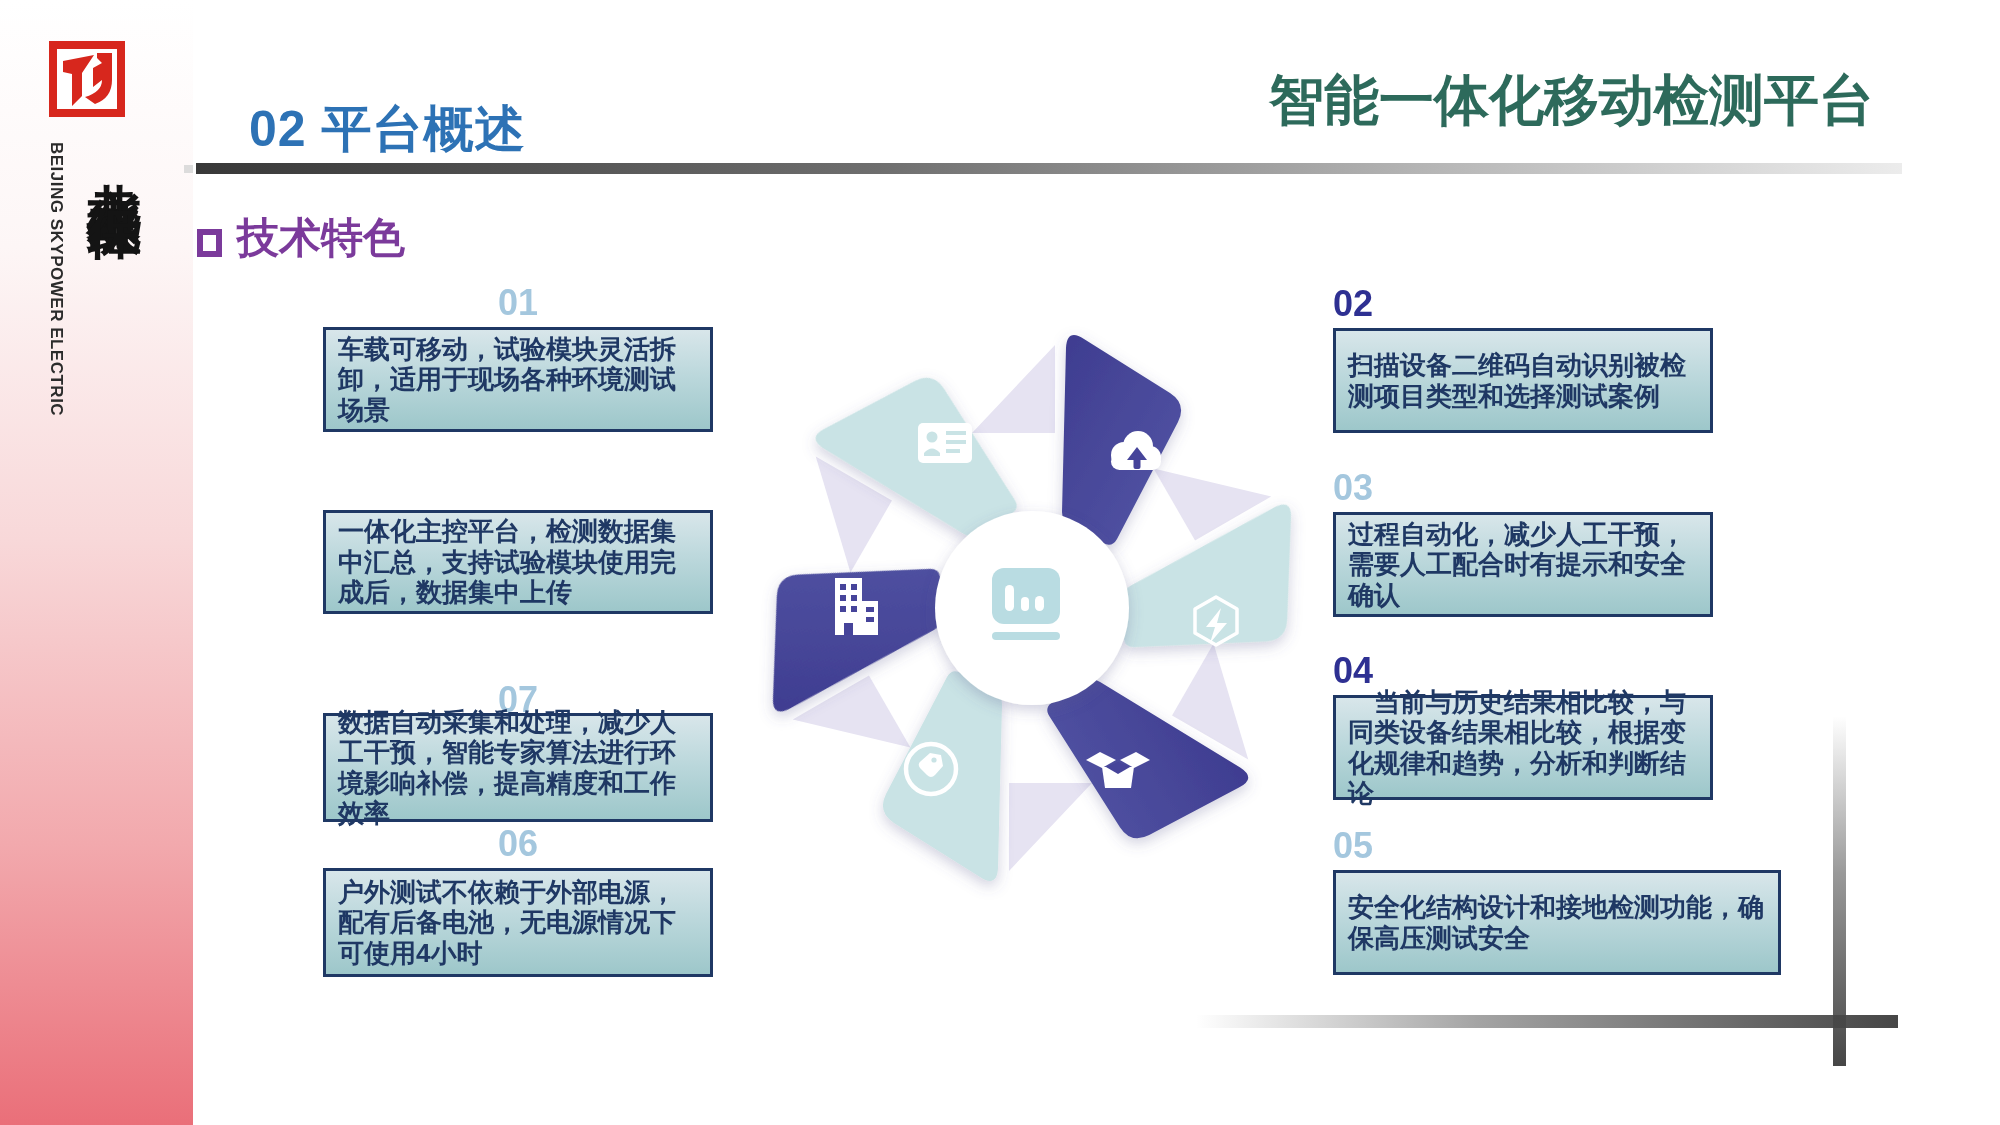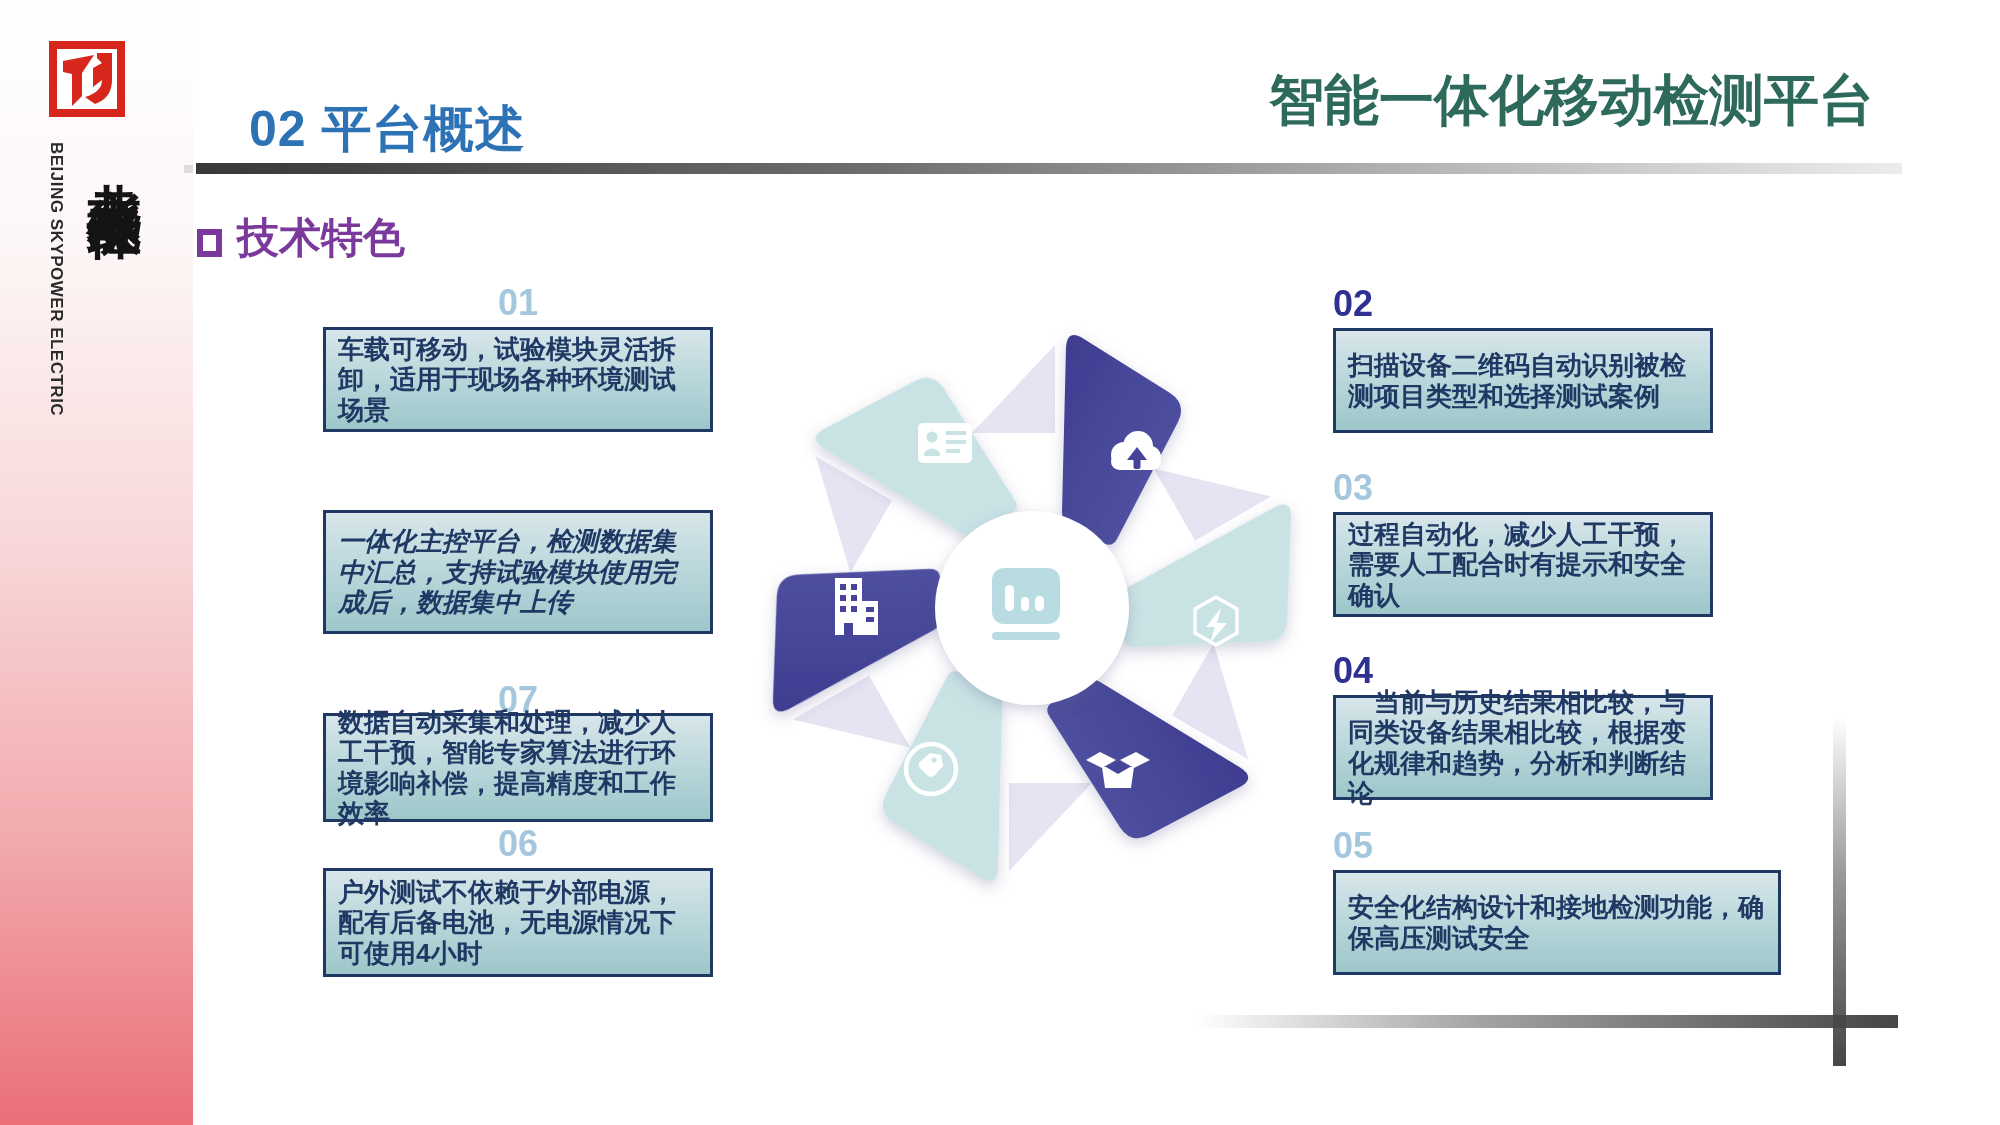--- a/index.html
+++ b/index.html
@@ -31,21 +31,21 @@
   .fnum{position:absolute;height:40px;font-size:36px;font-weight:bold;line-height:40px;}
   .fnum.light{color:#a4c7de;}
   .fnum.dark{color:#2e3092;}
   .fnum.r{text-align:center;}
   .fbox{position:absolute;box-sizing:border-box;border:3px solid #1f3864;
     background:linear-gradient(180deg,#d8e6ea 0%,#bcd8dc 45%,#9dc7ca 100%);
     display:flex;flex-direction:column;justify-content:center;
     padding:4px 12px;font-size:26px;line-height:30.5px;font-weight:bold;color:#1f3864;}
   
   .n01{left:323px;top:283px;width:390px;} .b01{left:323px;top:327px;width:390px;height:105px;}
-  .n08{left:323px;top:466px;width:390px;} .b08{left:323px;top:510px;width:390px;height:124px;font-style:italic;}
+  .n08{left:323px;top:466px;width:390px;} .b08{left:323px;top:510px;width:390px;height:104px;}
   .n07{left:323px;top:649px;width:390px;margin-top:31px;} .b07{left:323px;top:693px;width:390px;height:109px;margin-top:20px;}
   .n06{left:323px;top:824px;width:390px;} .b06{left:323px;top:868px;width:390px;height:109px;}
   
   .n02{left:1333px;top:284px;width:380px;} .b02{left:1333px;top:328px;width:380px;height:105px;}
   .n03{left:1333px;top:468px;width:380px;} .b03{left:1333px;top:512px;width:380px;height:105px;}
   .n04{left:1333px;top:651px;width:380px;} .b04{left:1333px;top:695px;width:380px;height:105px;}
   .n05{left:1333px;top:826px;width:380px;} .b05{left:1333px;top:870px;width:448px;height:105px;}
 
   
   .diagram{position:absolute;left:740px;top:310px;}

